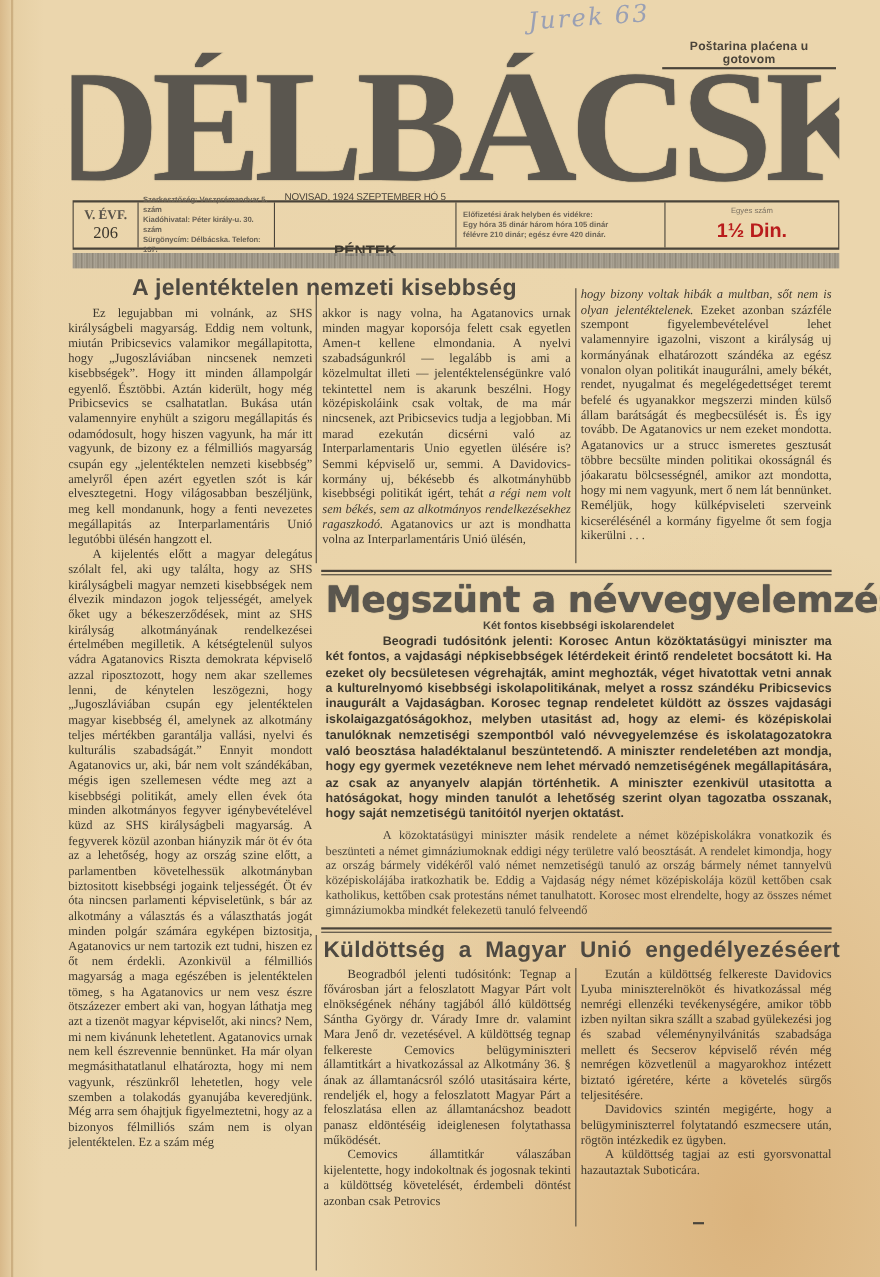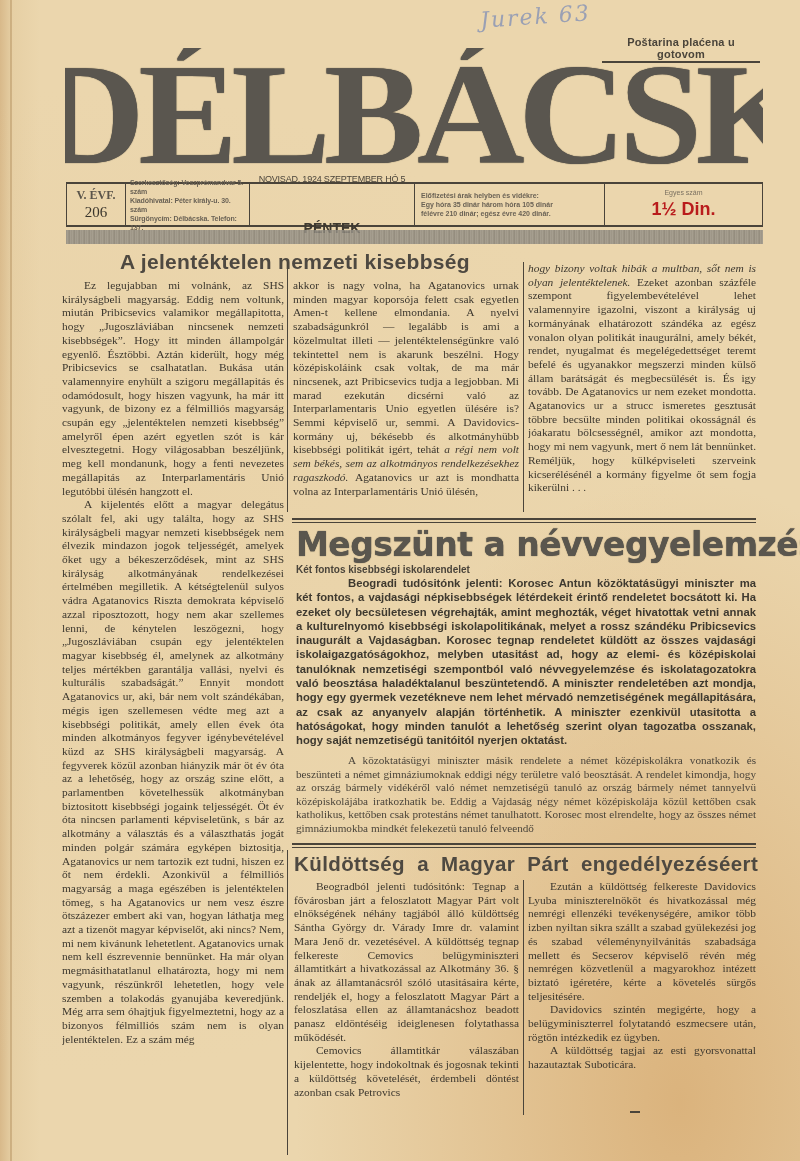--- a/index.html
+++ b/index.html
@@ -80,21 +80,21 @@
     position: absolute; height: 5px;
     border-top: 2px solid #4a443a; border-bottom: 1px solid #4a443a;
   }
   .h2 {
     position: absolute; left: 296px; top: 525px; width: 460px;
     font-family: "DejaVu Sans", sans-serif; font-weight: bold; font-size: 33px; color: #5a564e;
     letter-spacing: -0.5px; white-space: nowrap; line-height: 40px;
     text-shadow: 0 0 1px #3a372f;
   }
   .h2-sub {
-    position: absolute; left: 296px; top: 564px; width: 460px; text-align: left;
+    position: absolute; left: 296px; top: 564px; width: 460px; text-align: center;
     font-family: "Liberation Sans", sans-serif; font-weight: bold; font-size: 10px; color: #4a443a;
   }
   .wide-bold {
     position: absolute; left: 296px; top: 576px; width: 460px;
     font-family: "Liberation Sans", sans-serif; font-weight: bold; font-size: 11.3px;
     line-height: 14.3px; text-align: justify; color: #3e392f;
   }
   .wide-bold p { text-indent: 52px; }
   .wide-plain {
     position: absolute; left: 296px; top: 754px; width: 460px;
@@ -170,21 +170,21 @@
 <div class="h2-sub">Két fontos kisebbségi iskolarendelet</div>
 <div class="wide-bold">
   <p>Beogradi tudósitónk jelenti: Korosec Antun közöktatásügyi miniszter ma két fontos, a vajdasági népkisebbségek létérdekeit érintő rendeletet bocsátott ki. Ha ezeket oly becsületesen végrehajták, amint meghozták, véget hivatottak vetni annak a kulturelnyomó kisebbségi iskolapolitikának, melyet a rossz szándéku Pribicsevics inaugurált a Vajdaságban. Korosec tegnap rendeletet küldött az összes vajdasági iskolaigazgatóságokhoz, melyben utasitást ad, hogy az elemi- és középiskolai tanulóknak nemzetiségi szempontból való névvegyelemzése és iskolatagozatokra való beosztása haladéktalanul beszüntetendő. A miniszter rendeletében azt mondja, hogy egy gyermek vezetékneve nem lehet mérvadó nemzetiségének megállapitására, az csak az anyanyelv alapján történhetik. A miniszter ezenkivül utasitotta a hatóságokat, hogy minden tanulót a lehetőség szerint olyan tagozatba osszanak, hogy saját nemzetiségü tanitóitól nyerjen oktatást.</p>
 </div>
 <div class="wide-plain">
   <p>A közoktatásügyi miniszter másik rendelete a német középiskolákra vonatkozik és beszünteti a német gimnáziumoknak eddigi négy területre való beosztását. A rendelet kimondja, hogy az ország bármely vidékéről való német nemzetiségü tanuló az ország bármely német tannyelvü középiskolájába iratkozhatik be. Eddig a Vajdaság négy német középiskolája közül kettőben csak katholikus, kettőben csak protestáns német tanulhatott. Korosec most elrendelte, hogy az összes német gimnáziumokba mindkét felekezetü tanuló felveendő</p>
 </div>
 
 <div class="hrule-double" style="left:292px; top:843px; width:464px;"></div>
 
-<div class="h3">Küldöttség a Magyar Párt engedélyezéséert</div>
+<div class="h3">Küldöttség a Magyar Unió engedélyezéséert</div>
 
 <div class="col" style="left:294px; top:880px; width:225px; height:234px; overflow:hidden;">
   <p>Beogradból jelenti tudósitónk: Tegnap a fővárosban járt a feloszlatott Magyar Párt volt elnökségének néhány tagjából álló küldöttség Sántha György dr. Várady Imre dr. valamint Mara Jenő dr. vezetésével. A küldöttség tegnap felkereste Cemovics belügyminiszteri államtitkárt a hivatkozással az Alkotmány 36. § ának az államtanácsról szóló utasitásaira kérte, rendeljék el, hogy a feloszlatott Magyar Párt a feloszlatása ellen az államtanácshoz beadott panasz eldöntéséig ideiglenesen folytathassa működését.</p>
   <p>Cemovics államtitkár válaszában kijelentette, hogy indokoltnak és jogosnak tekinti a küldöttség követelését, érdembeli döntést azonban csak Petrovics</p>
 </div>
 <div class="vrule" style="left:523px; top:880px; height:235px;"></div>
 
 <div class="col" style="left:528px; top:880px; width:228px; height:220px; overflow:hidden;">
   <p>Ezután a küldöttség felkereste Davidovics Lyuba miniszterelnököt és hivatkozással még nemrégi ellenzéki tevékenységére, amikor több izben nyiltan sikra szállt a szabad gyülekezési jog és szabad véleménynyilvánitás szabadsága mellett és Secserov képviselő révén még nemrégen közvetlenül a magyarokhoz intézett biztató igéretére, kérte a követelés sürgős teljesitésére.</p>
   <p>Davidovics szintén megigérte, hogy a belügyminiszterrel folytatandó eszmecsere után, rögtön intézkedik ez ügyben.</p>

